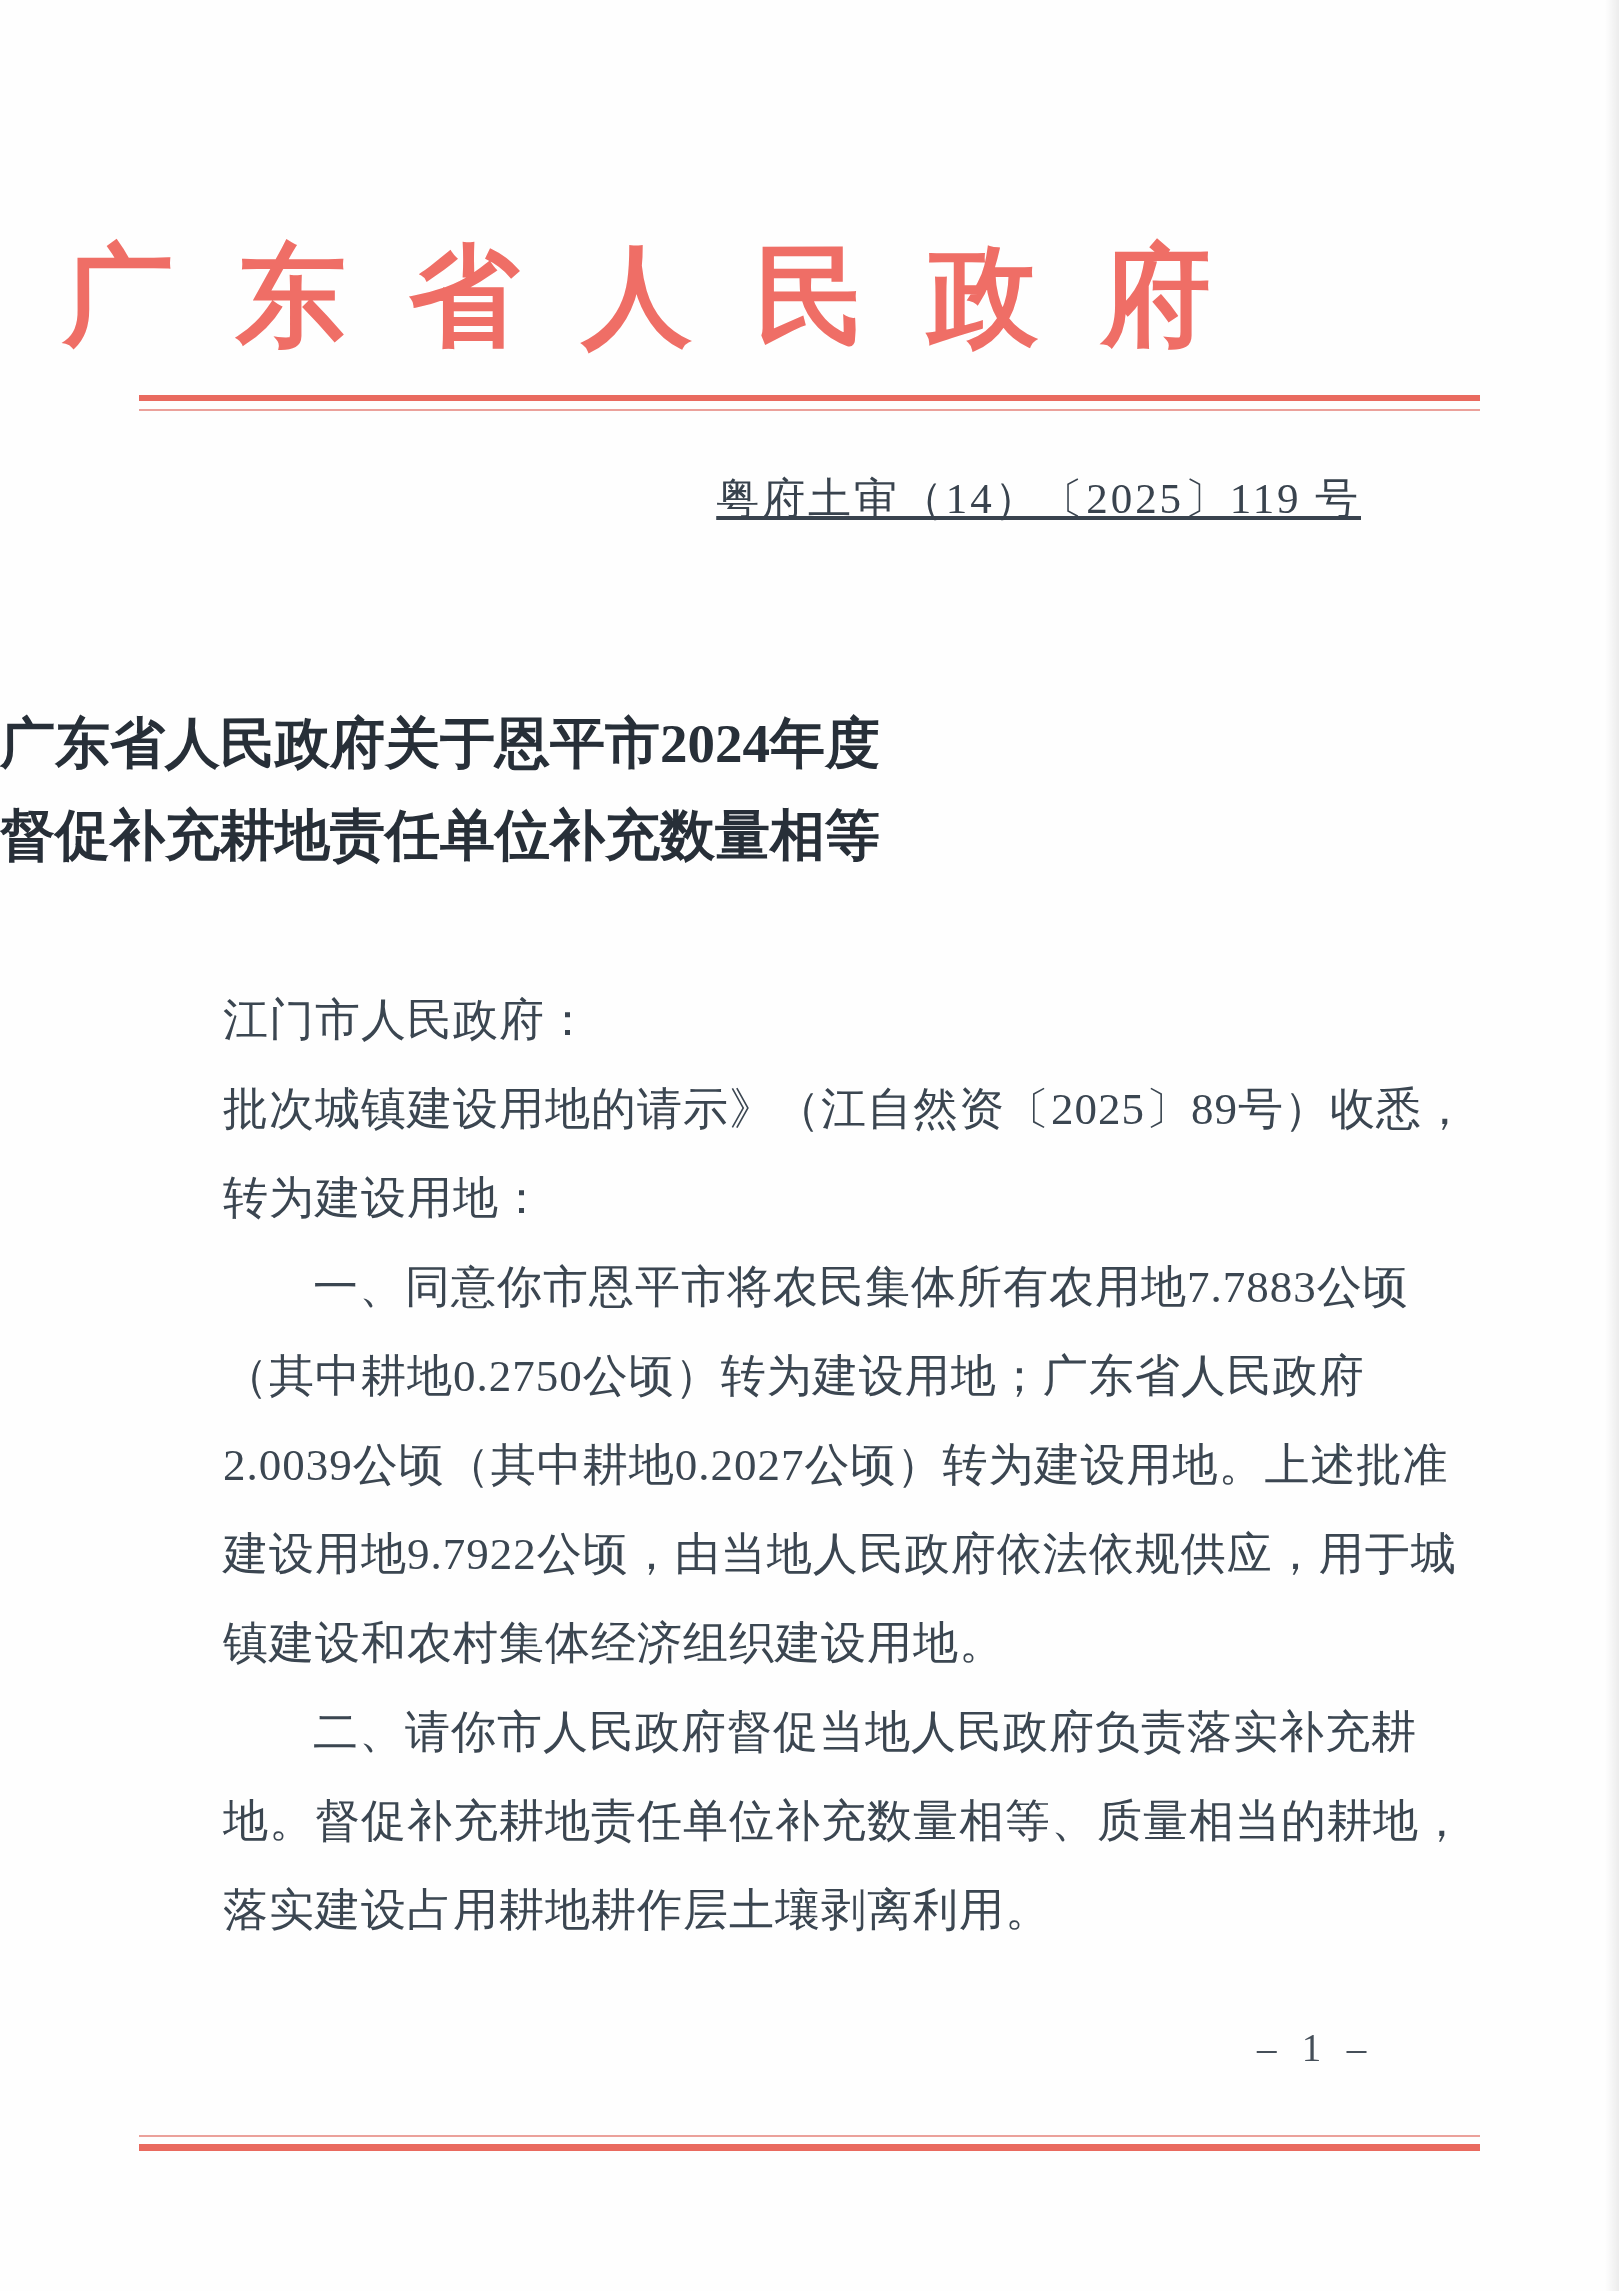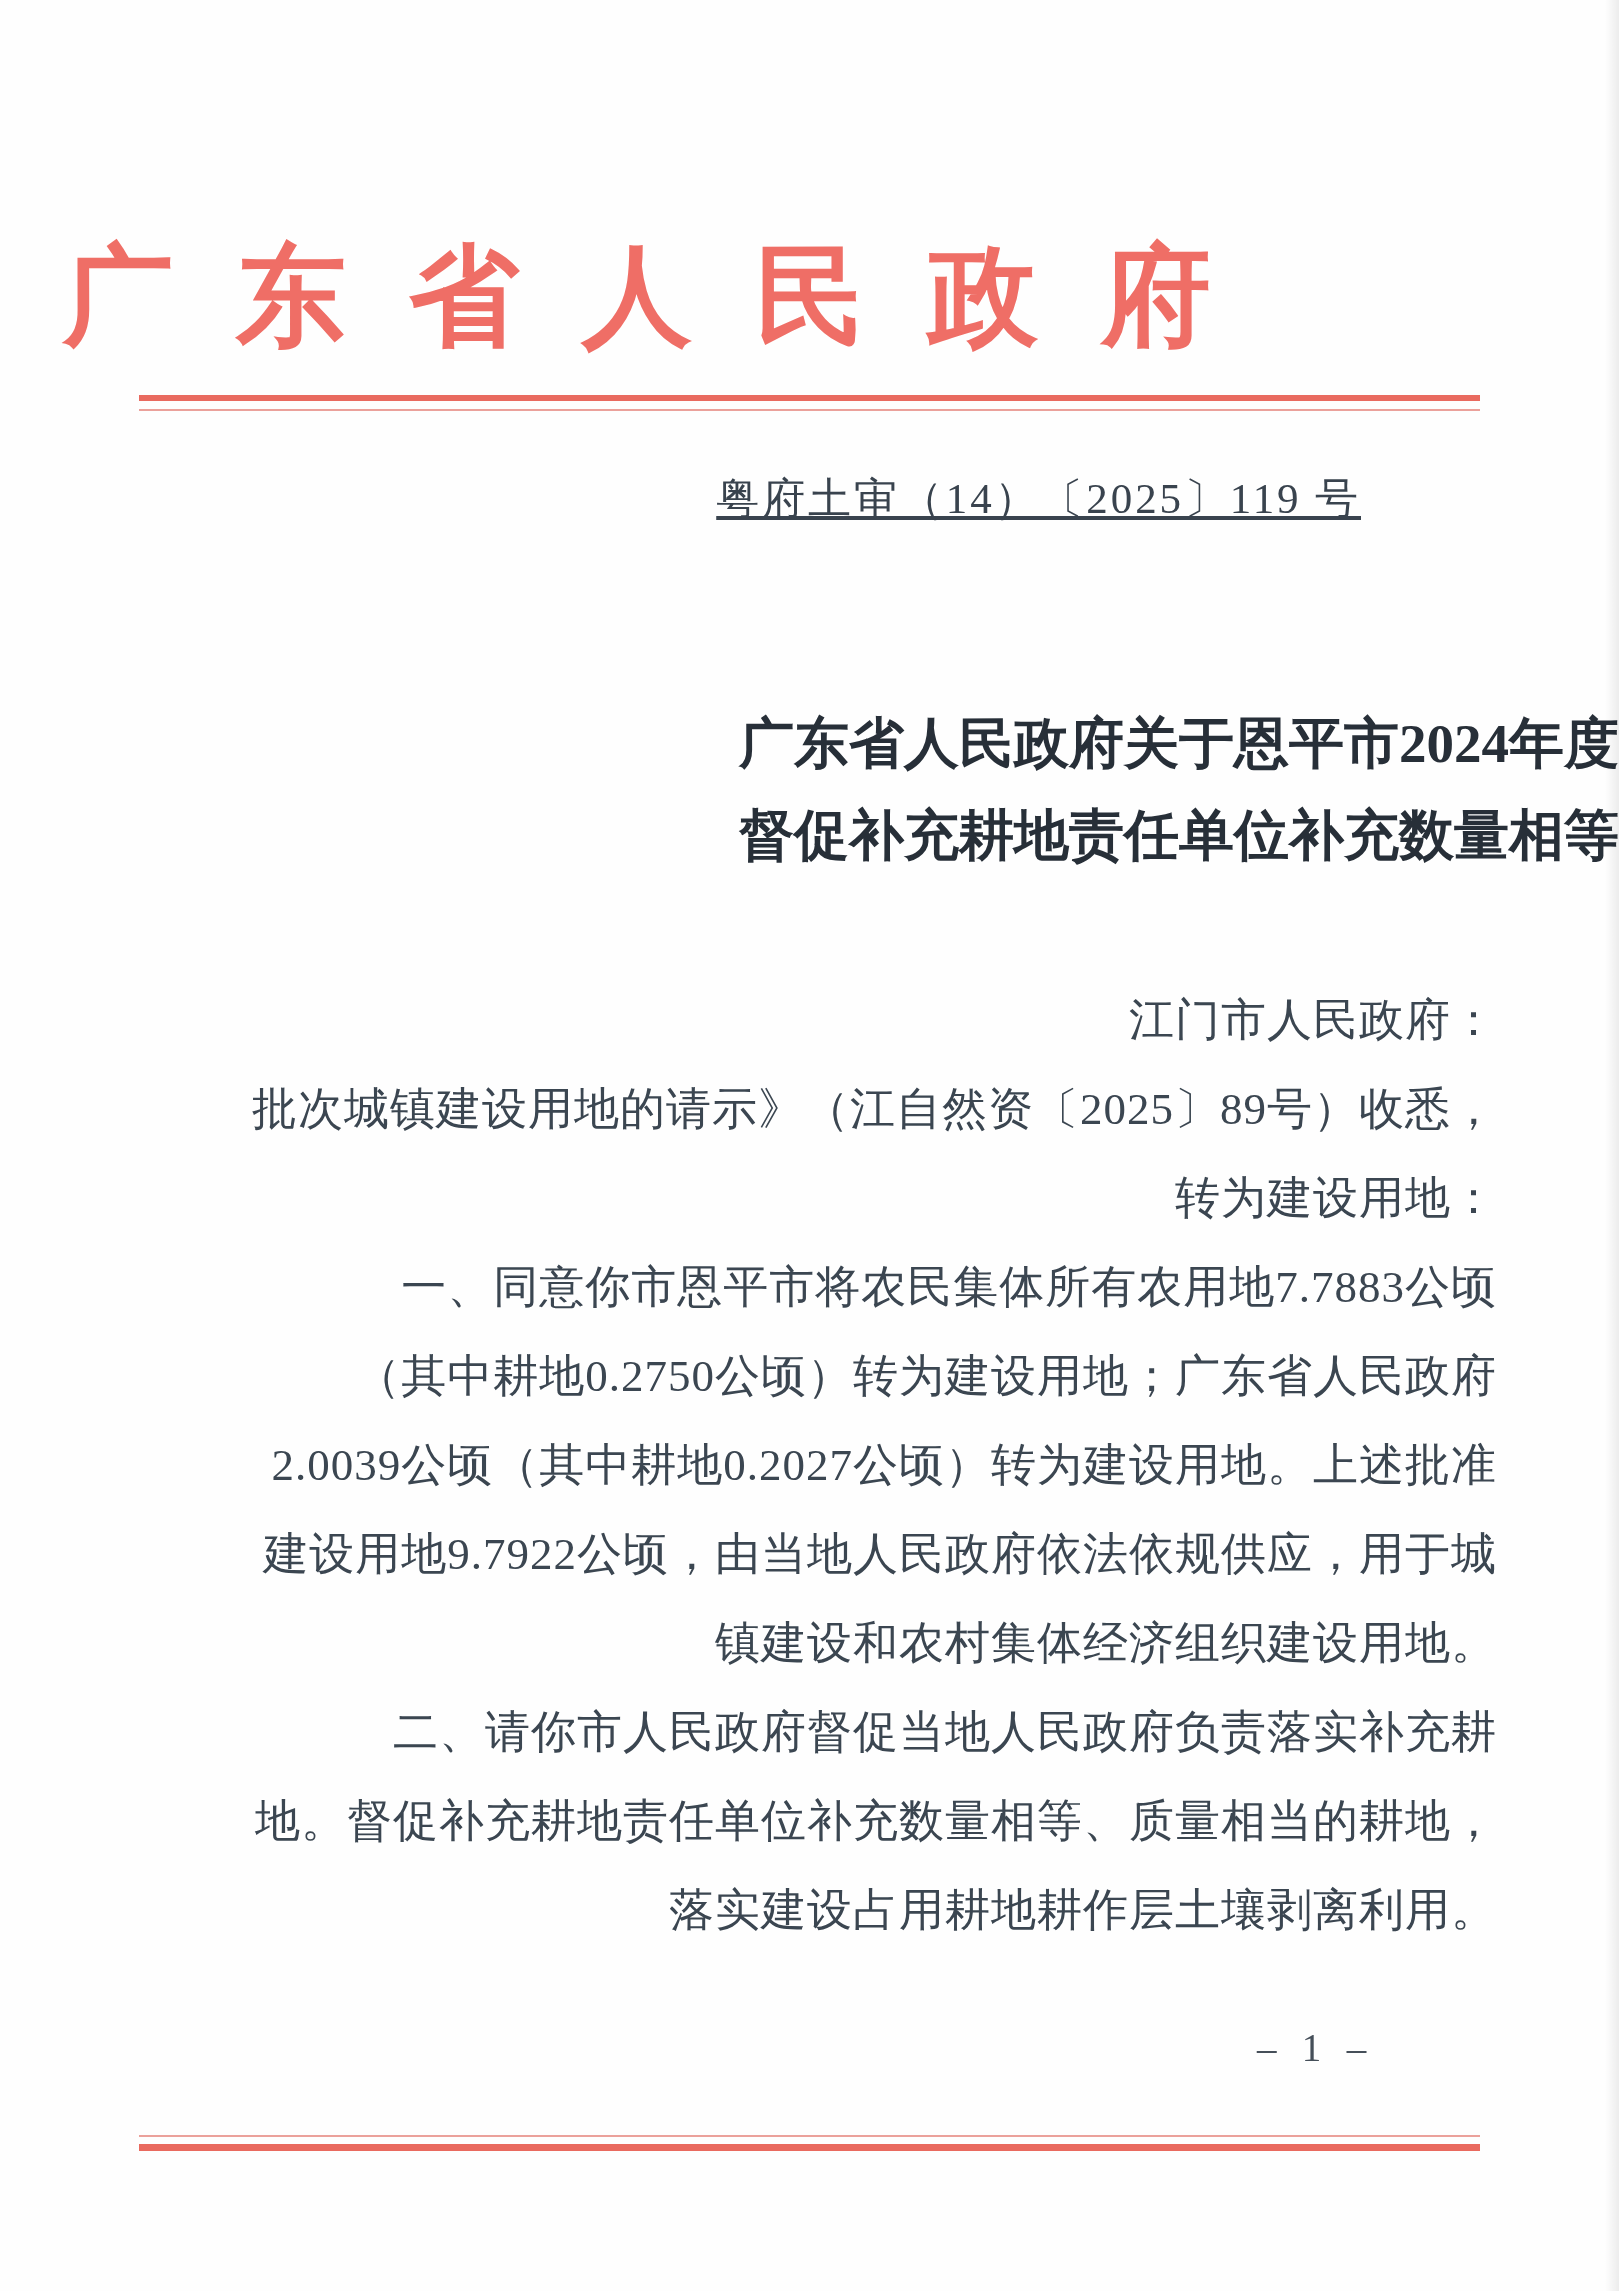--- a/index.html
+++ b/index.html
@@ -60,41 +60,40 @@
     letter-spacing: 2.9px;
     white-space: nowrap;
     text-decoration: underline;
   }
 
   .doc-title {
     position: absolute;
     top: 698px;
     left: 0;
     width: 100%;
-    text-align: right;
+    text-align: left;
     font-size: 55px;
     line-height: 92px;
     font-weight: bold;
     color: #272f38;
   }
 
   .body-text {
     position: absolute;
     top: 976px;
     left: 223px;
     width: 1274px;
     font-size: 45px;
     line-height: 89px;
     color: #3b4651;
     letter-spacing: 1px;
   }
   .body-text .line {
     white-space: nowrap;
     height: 89px;
-    text-align: right;
   }
   .body-text .line.indent {
     padding-left: 90px;
   }
 
   .page-number {
     position: absolute;
     top: 2025px;
     right: 245px;
     font-size: 39px;

